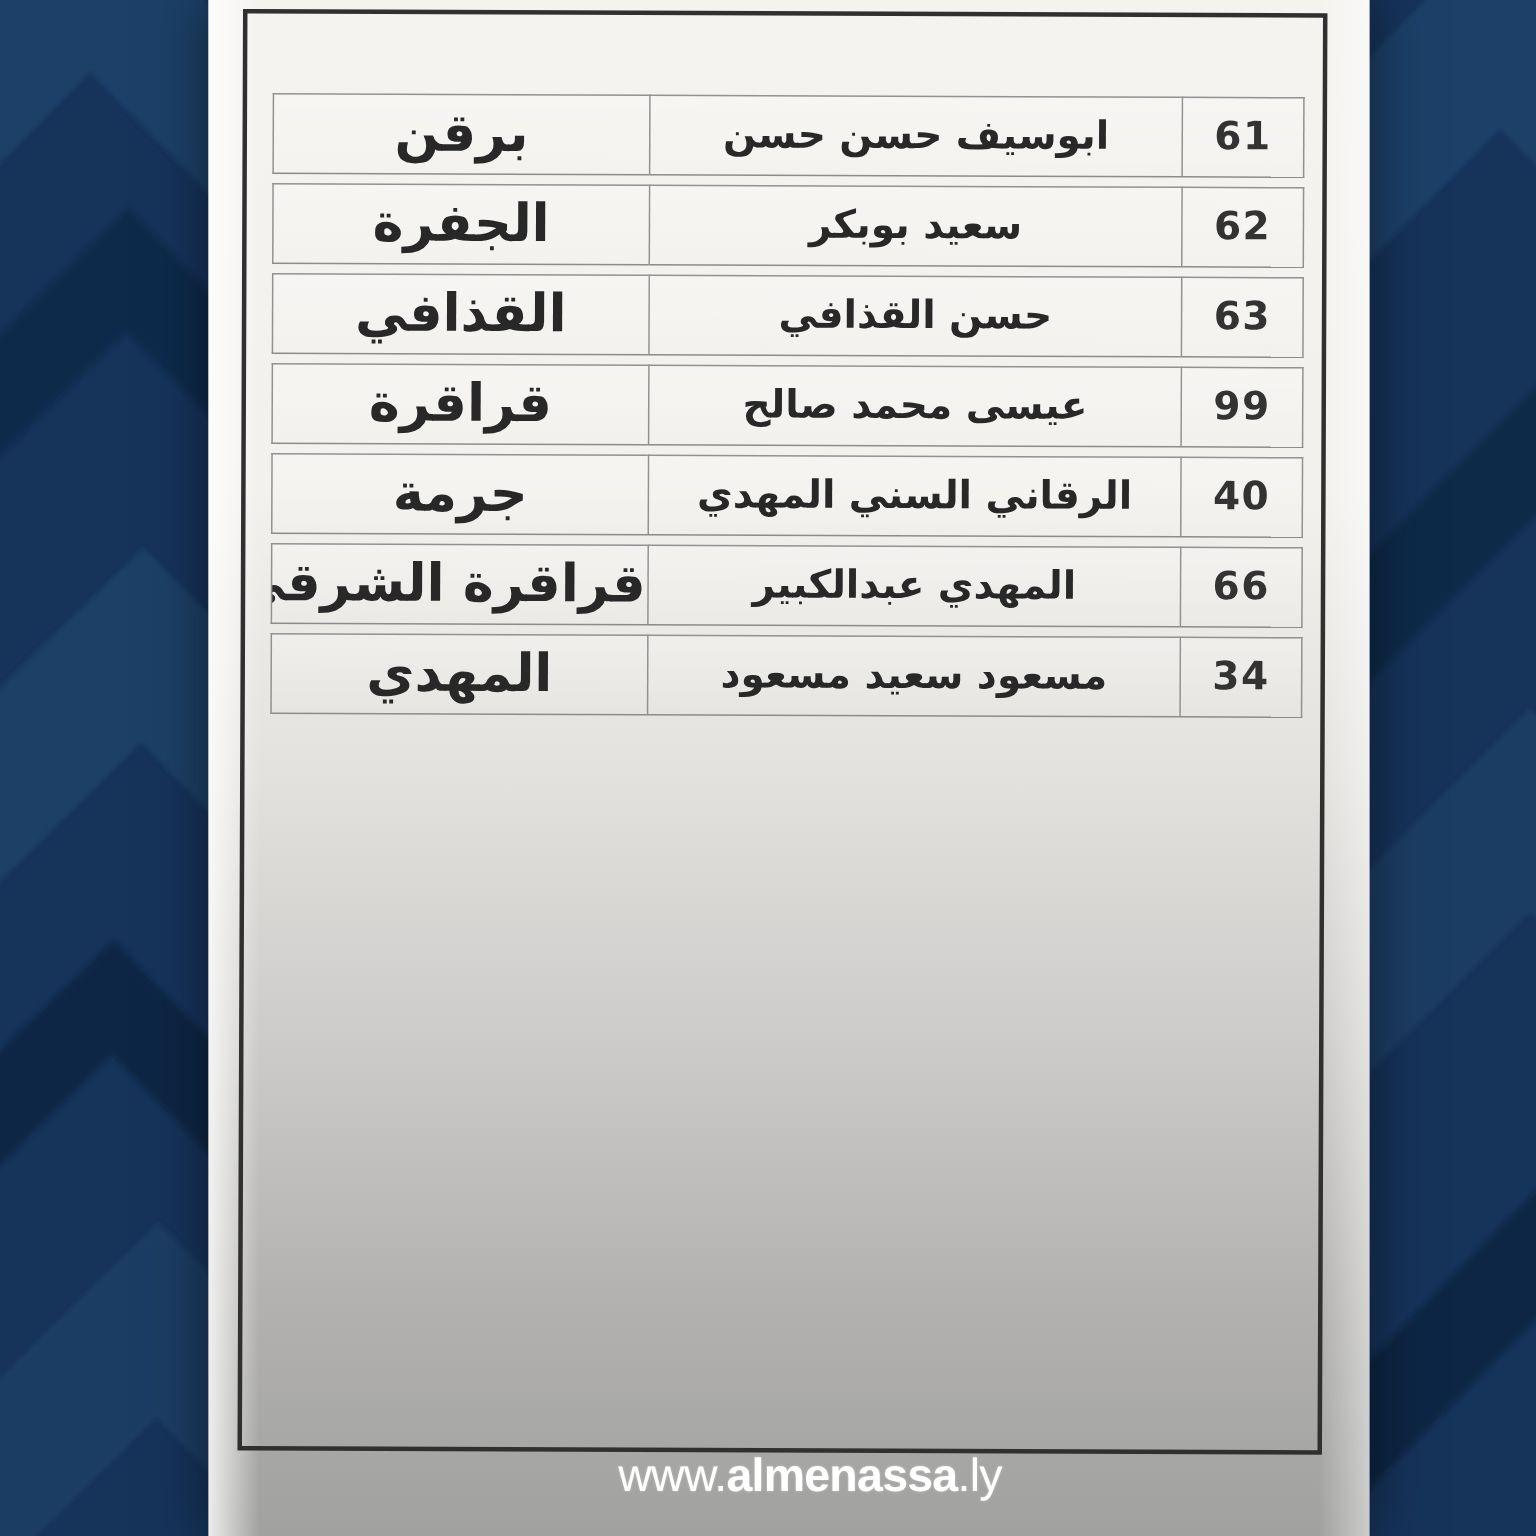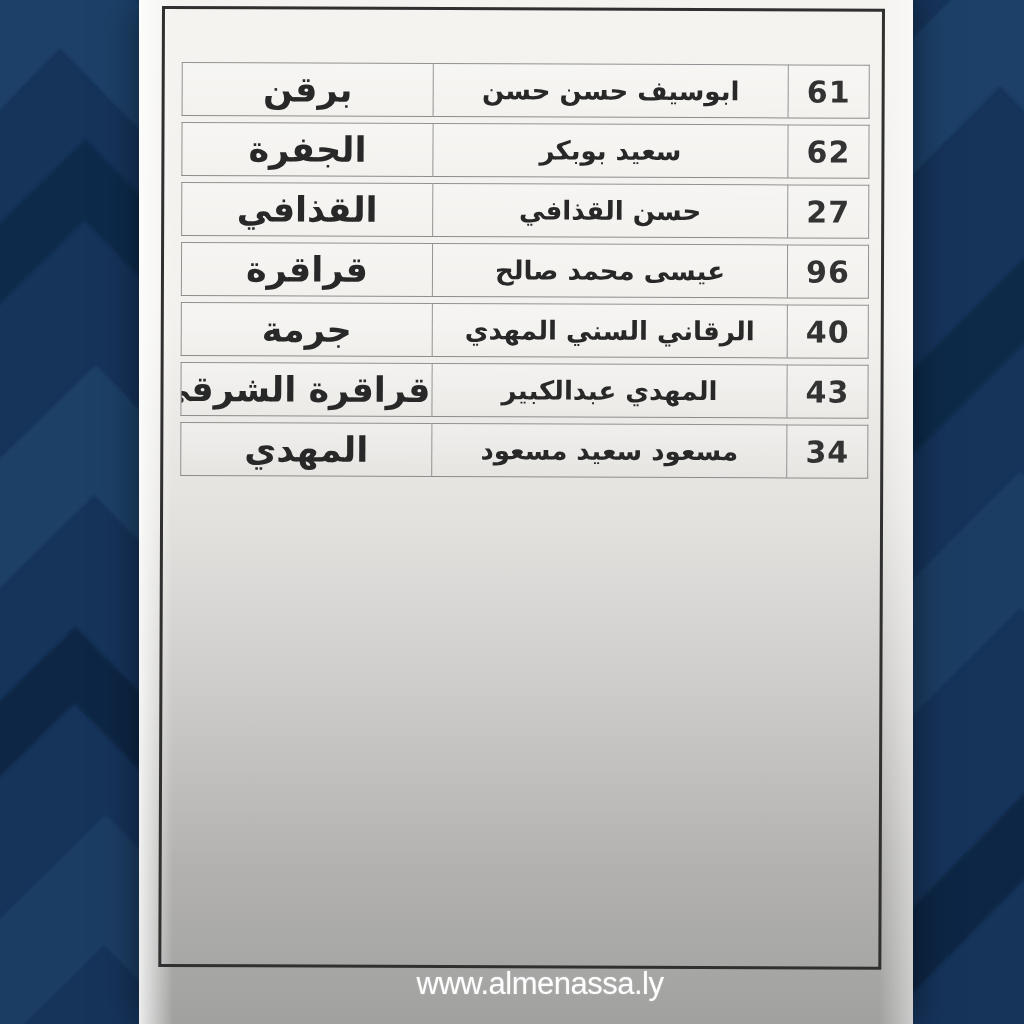--- a/index.html
+++ b/index.html
@@ -26,34 +26,34 @@
     table-layout:fixed;
   }
   td{
     height:50px;text-align:center;vertical-align:middle;
     color:#282828;font-weight:bold;
     border-top:1px solid #929292;border-bottom:1px solid #8c8c8c;
     background:linear-gradient(180deg,rgba(255,255,255,.25),rgba(255,255,255,0));
     overflow:hidden;white-space:nowrap;
   }
   td.num{
-    width:78px;font-size:30px;letter-spacing:1px;
+    width:78px;font-size:26px;letter-spacing:1px;
     border-left:1px solid #929292;border-right:1px solid #929292;
     font-family:"DejaVu Sans",sans-serif;color:#333;
   }
   td.name{width:352px;font-size:26px;border-left:1px solid #929292;}
   td.place{font-size:35px;border-left:1px solid #929292;}
   .watermark{
     position:absolute;left:0;right:0;bottom:22px;text-align:center;
     color:#ffffff;font-size:31px;letter-spacing:-.5px;
     transform:translateX(28px);
     font-family:"Liberation Sans","DejaVu Sans",sans-serif;
     text-shadow:0 0 2px rgba(255,255,255,.35);
   }
-  .watermark .b{font-weight:normal;}
+  .watermark .b{font-weight:bold;}
 </style>
 </head>
 <body>
 
 <div class="stage">
 
   <svg class="bg" viewBox="0 0 1024 1024" preserveAspectRatio="none" aria-hidden="true">
     <rect width="1024" height="1024" fill="#16335a"></rect>
     <defs>
       <filter id="soft" x="-20%" y="-20%" width="140%" height="140%">
@@ -84,39 +84,39 @@
     <td class="place">برقن</td>
   </tr>
 
   <tr>
     <td class="num">62</td>
     <td class="name">سعيد بوبكر</td>
     <td class="place">الجفرة</td>
   </tr>
 
   <tr>
-    <td class="num">27</td>
+    <td class="num">63</td>
     <td class="name">حسن القذافي</td>
     <td class="place">القذافي</td>
   </tr>
 
   <tr>
-    <td class="num">96</td>
+    <td class="num">99</td>
     <td class="name">عيسى محمد صالح</td>
     <td class="place">قراقرة</td>
   </tr>
 
   <tr>
     <td class="num">40</td>
     <td class="name">الرقاني السني المهدي</td>
     <td class="place">جرمة</td>
   </tr>
 
   <tr>
-    <td class="num">43</td>
+    <td class="num">66</td>
     <td class="name">المهدي عبدالكبير</td>
     <td class="place">قراقرة الشرقي</td>
   </tr>
 
   <tr>
     <td class="num">34</td>
     <td class="name">مسعود سعيد مسعود</td>
     <td class="place">المهدي</td>
   </tr>
 </tbody>

